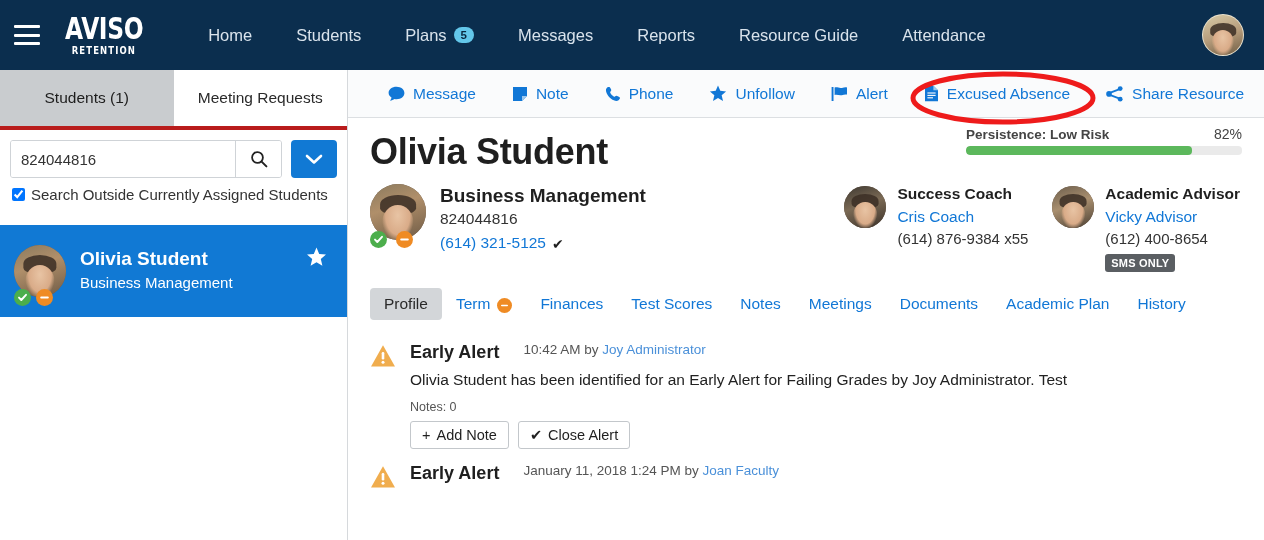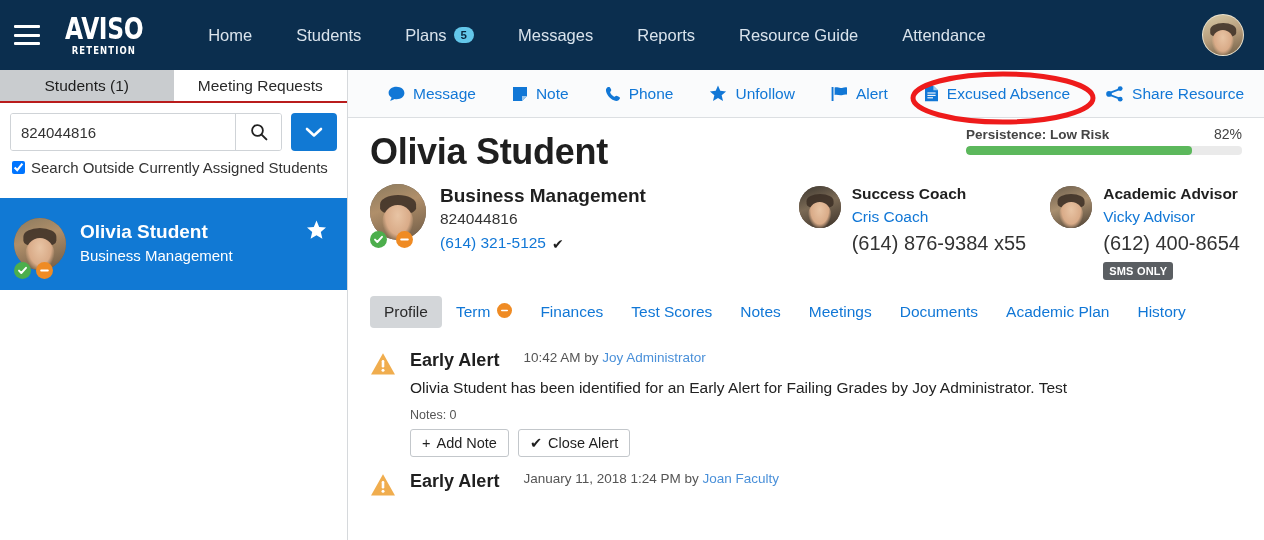--- a/index.html
+++ b/index.html
@@ -51,21 +51,21 @@
     width: 42px; height: 42px; border-radius: 50%;
     background: #e8dfc8; overflow: hidden; cursor: pointer;
     border: 1px solid rgba(255,255,255,0.15);
   }
 
   
   .body-wrap { display: flex; height: 470px; }
 
   
   .sidebar { width: 348px; background: #ffffff; border-right: 1px solid #d6d9dc; position: relative; }
-  .tabs-row { display: flex; height: 33px; border-bottom: 2px solid #b91c1c; justify-content: space-between; }
+  .tabs-row { display: flex; height: 60px; border-bottom: 4px solid #b91c1c; justify-content: space-between; }
   .stab {
     flex: 1; display: flex; align-items: center; justify-content: center;
     font-size: 15.5px; color: #2a2a2a; cursor: pointer; background: #ffffff;
   }
   .stab.active { background: #c9cccf; color: #1d1d1d; }
   .search-row { display: flex; align-items: center; padding: 10px 10px 0 10px; gap: 0; }
   .search-field {
     display: flex; flex: 1; height: 38px; border: 1px solid #cfd3d7;
     border-radius: 3px; overflow: hidden; background: #fff;
   }
@@ -128,38 +128,38 @@
   .pb-major { font-size: 19px; font-weight: bold; color: #1f1f1f; line-height: 1.25; }
   .pb-id { font-size: 15.5px; color: #333; line-height: 1.55; }
   .pb-phone { font-size: 15.5px; color: #1177d6; line-height: 1.6; display: flex; align-items: center; gap: 6px; }
   .pb-phone .vcheck { color: #1f1f1f; font-size: 14px; }
 
   .staff-group { display: flex; gap: 24px; margin-left: auto; padding-right: 2px; }
   .staff { display: flex; gap: 11px; }
   .staff-avatar { width: 42px; height: 42px; border-radius: 50%; overflow: hidden; background: #6b5a4c; flex-shrink: 0; margin-top: 2px; }
   .staff-role { font-size: 15.5px; font-weight: bold; color: #1f1f1f; line-height: 1.35; }
   .staff-name { font-size: 15.5px; color: #1177d6; line-height: 1.5; cursor: pointer; }
-  .staff-phone { font-size: 20px; color: #333; line-height: 1.5; }
+  .staff-phone { font-size: 15px; color: #333; line-height: 1.5; }
   .sms-badge {
     display: inline-block; background: #5a5e62; color: #fff; font-size: 11px;
     font-weight: bold; border-radius: 3px; padding: 3px 6px; margin-top: 4px;
     letter-spacing: 0.2px;
   }
 
   .persistence { position: absolute; right: 22px; top: 8px; width: 276px; }
   .persist-row { display: flex; justify-content: space-between; align-items: flex-end; }
   .persist-label { font-size: 13.5px; color: #444; font-weight: bold; }
   .persist-pct { font-size: 14px; color: #444; }
   .persist-track { height: 9px; background: #eaeaea; border-radius: 4px; margin-top: 4px; overflow: hidden; }
   .persist-fill { height: 100%; background: #5cb85c; border-radius: 4px; }
 
   .tabs2 { display: flex; flex-wrap: wrap; align-items: center; margin-top: 16px; row-gap: 4px; }
   .tab2 {
     font-size: 15.5px; color: #1177d6; padding: 7px 14px; cursor: pointer;
-    display: flex; align-items: flex-start; gap: 7px; white-space: nowrap;
+    display: flex; align-items: flex-end; gap: 7px; white-space: nowrap;
   }
   .tab2.active { background: #d3d6d9; color: #2a2a2a; border-radius: 4px; }
   .tab-dot { width: 15px; height: 15px; border-radius: 50%; background: #ef8b24; display: inline-flex; align-items: center; justify-content: center; }
 
   .alerts { margin-top: 22px; }
   .alert-item { display: flex; gap: 14px; margin-bottom: 14px; }
   .warn-icon { flex-shrink: 0; margin-top: 2px; }
   .alert-head { display: flex; align-items: flex-start; gap: 24px; flex-wrap: wrap; }
   .alert-title { font-size: 18px; font-weight: bold; color: #1f1f1f; }
   .alert-meta { font-size: 13.5px; color: #555; }

